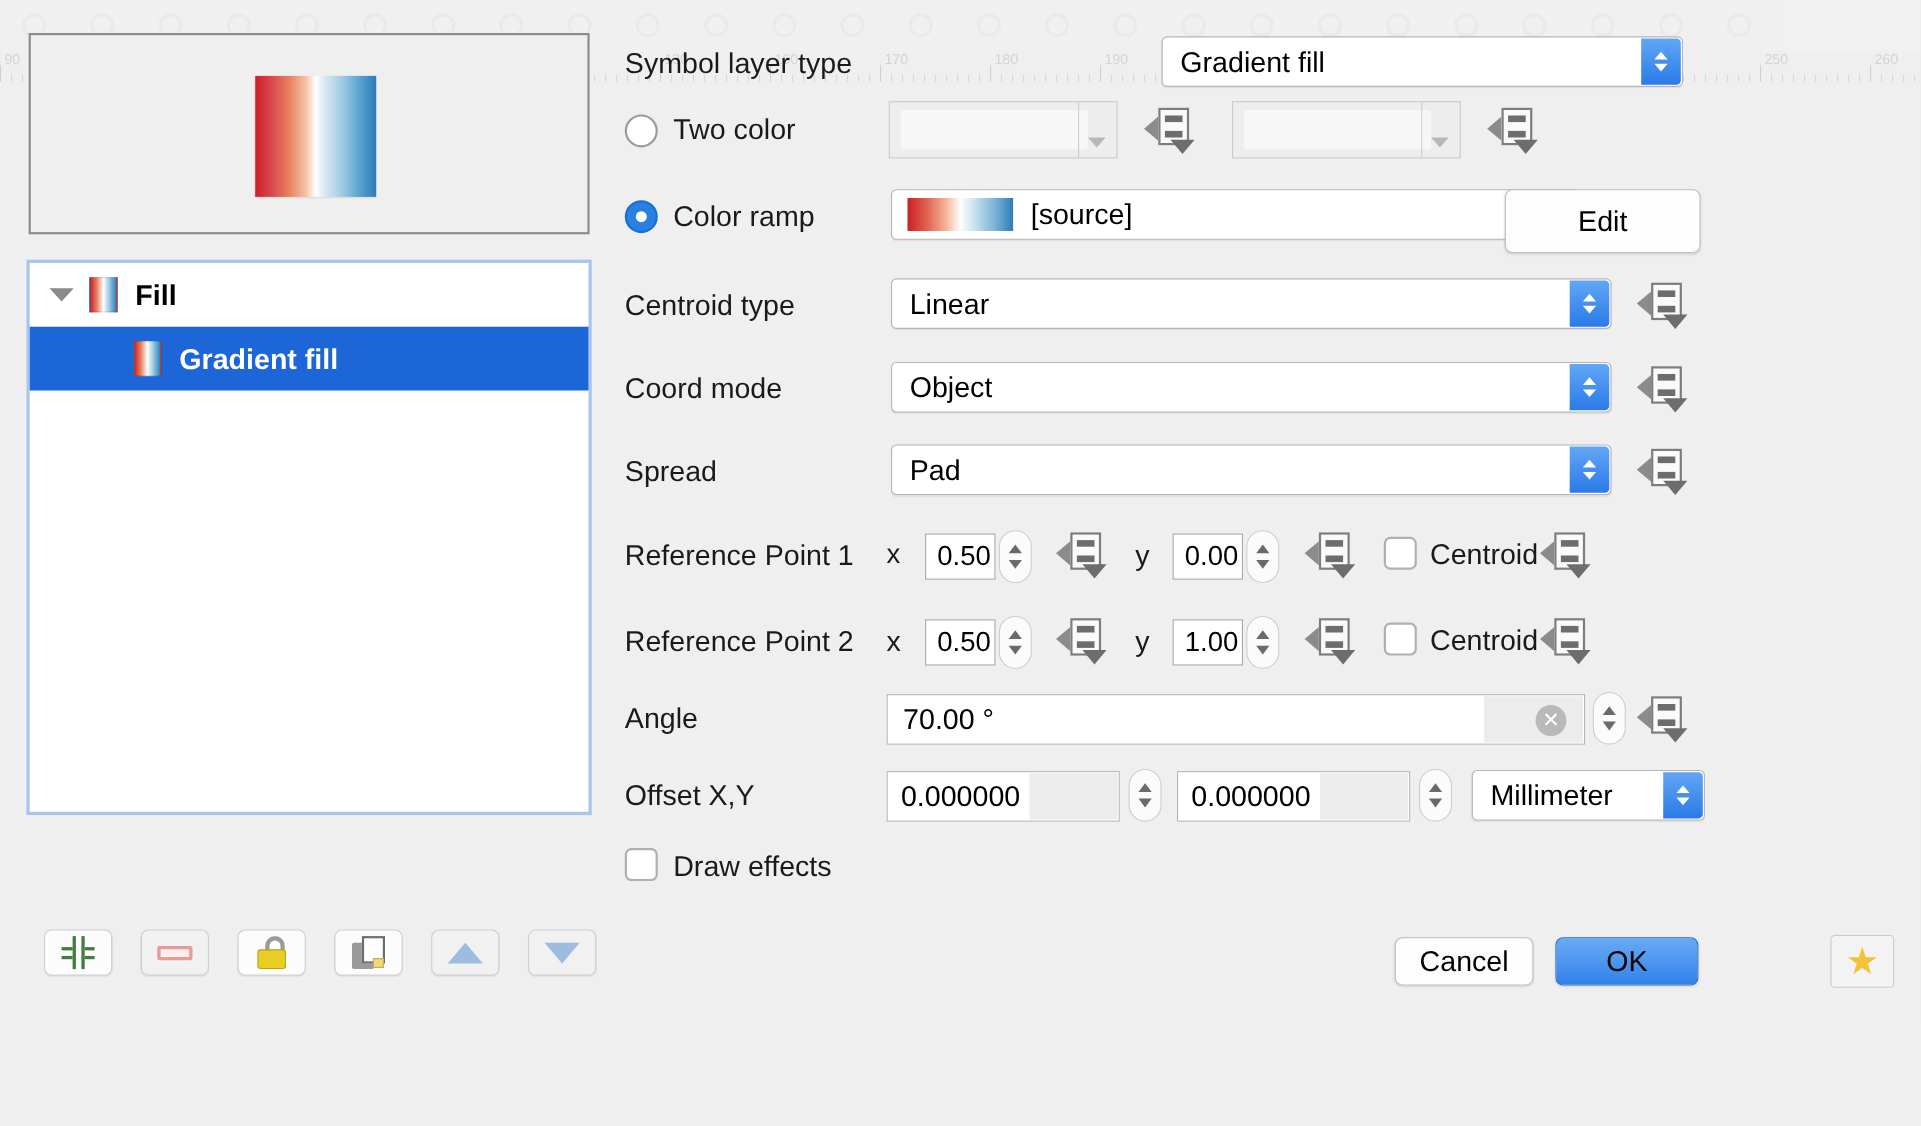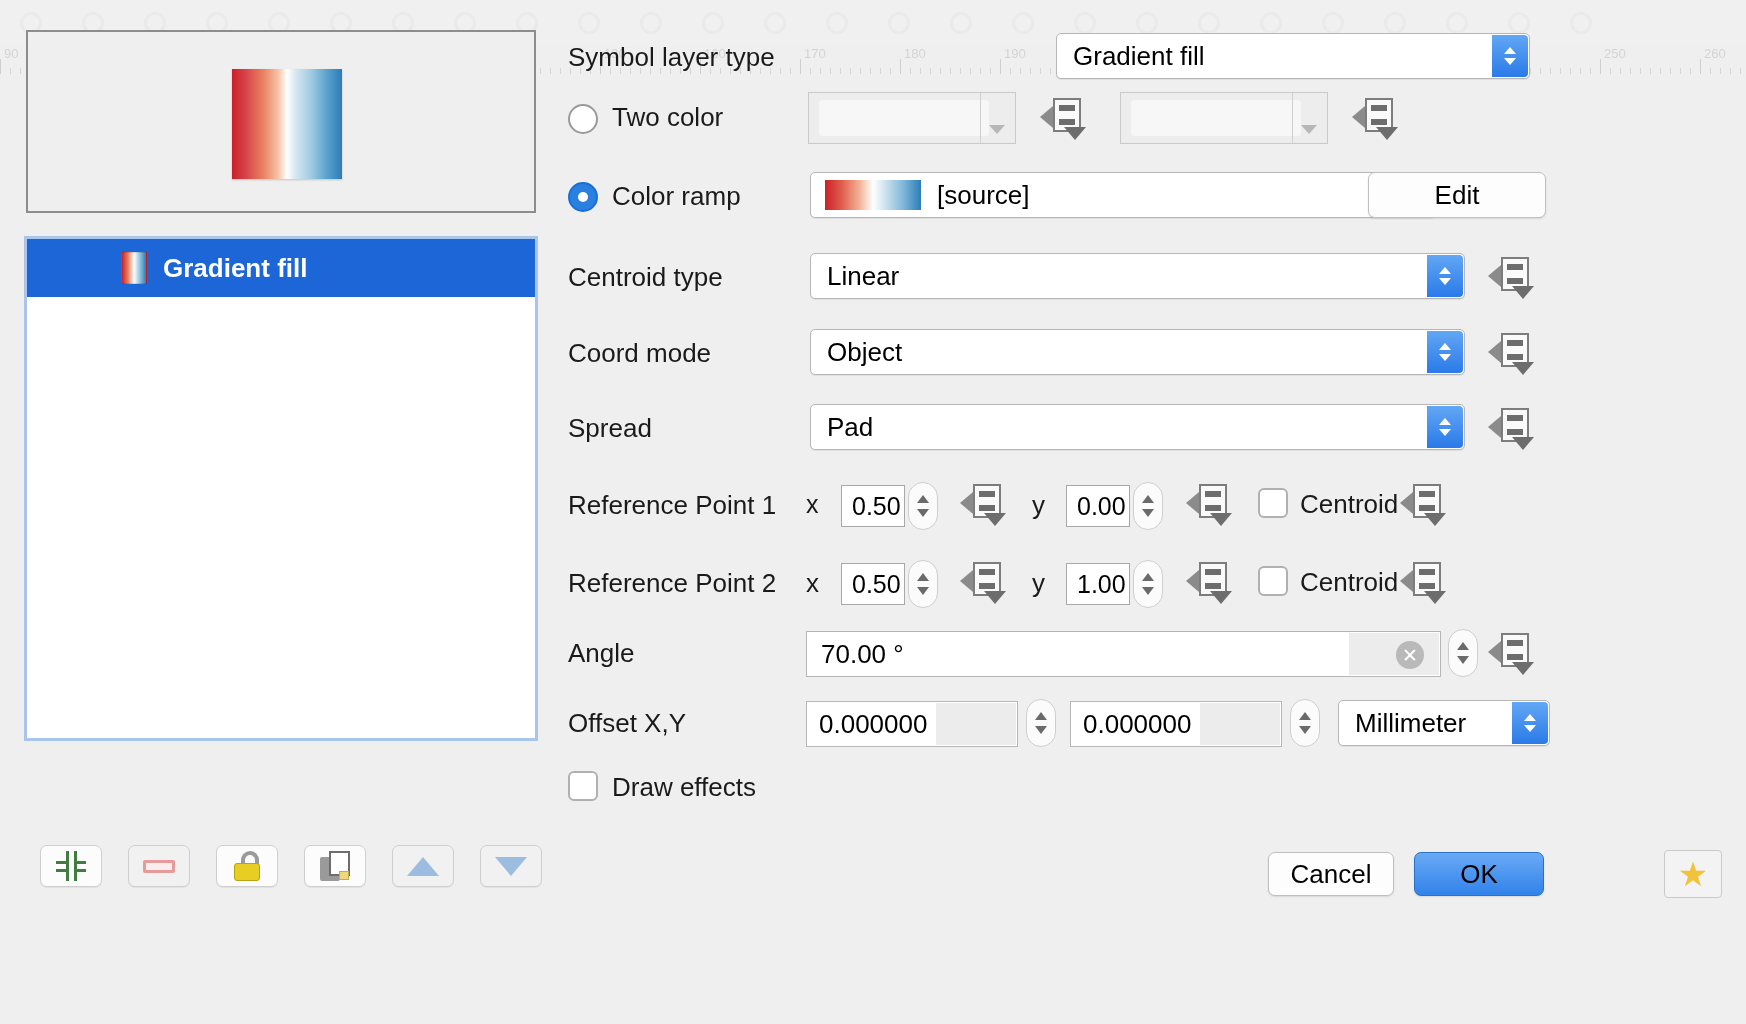--- a/index.html
+++ b/index.html
@@ -375,20 +375,25 @@
       <span class="rlab" style="left: 1604px;">250</span>
       <span class="rlab" style="left: 1704px;">260</span>
     </div>
 </div>
 
 <div id="preview">
   <div id="preview-swatch"></div>
 </div>
 
 <div id="tree">
+  <div class="tree-row">
+    <span class="tri"></span>
+    <span class="ramp-ico"></span>
+    <span class="tree-label">Fill</span>
+  </div>
   <div class="tree-row child sel">
     <span class="ramp-ico"></span>
     <span class="tree-label">Gradient fill</span>
   </div>
 </div>
 
 <div id="layer-tools">
   <div class="tb">
     <span class="ico-plus">
         <i class="plus-h"></i>
@@ -458,21 +463,21 @@
 <span class="radio on" style="left:568px;top:182px;"></span>
 <div class="lbl" style="left:612px;top:181px;">Color ramp</div>
 <div class="combo" id="ramp-combo" style="left:810px;top:172px;width:626px;">
   <span class="swatch"></span>
   <span class="rtxt">[source]</span>
   <span class="cstep">
       <i class="a"></i>
       <i class="b"></i>
     </span>
 </div>
-<div class="btn" style="left:1368px;top:172px;width:178px;height:46px;">Edit</div>
+<div class="btn" style="left:1368px;top:172px;width:178px;height:58px;">Edit</div>
 
 <div class="lbl" style="left:568px;top:262px;">Centroid type</div>
 <div class="combo" style="left:810px;top:253px;width:655px;">
   <span class="ctext">Linear</span>
   <span class="cstep">
       <i class="a"></i>
       <i class="b"></i>
     </span>
 </div>
 <span class="dd" style="left:1488px;top:255px;">

